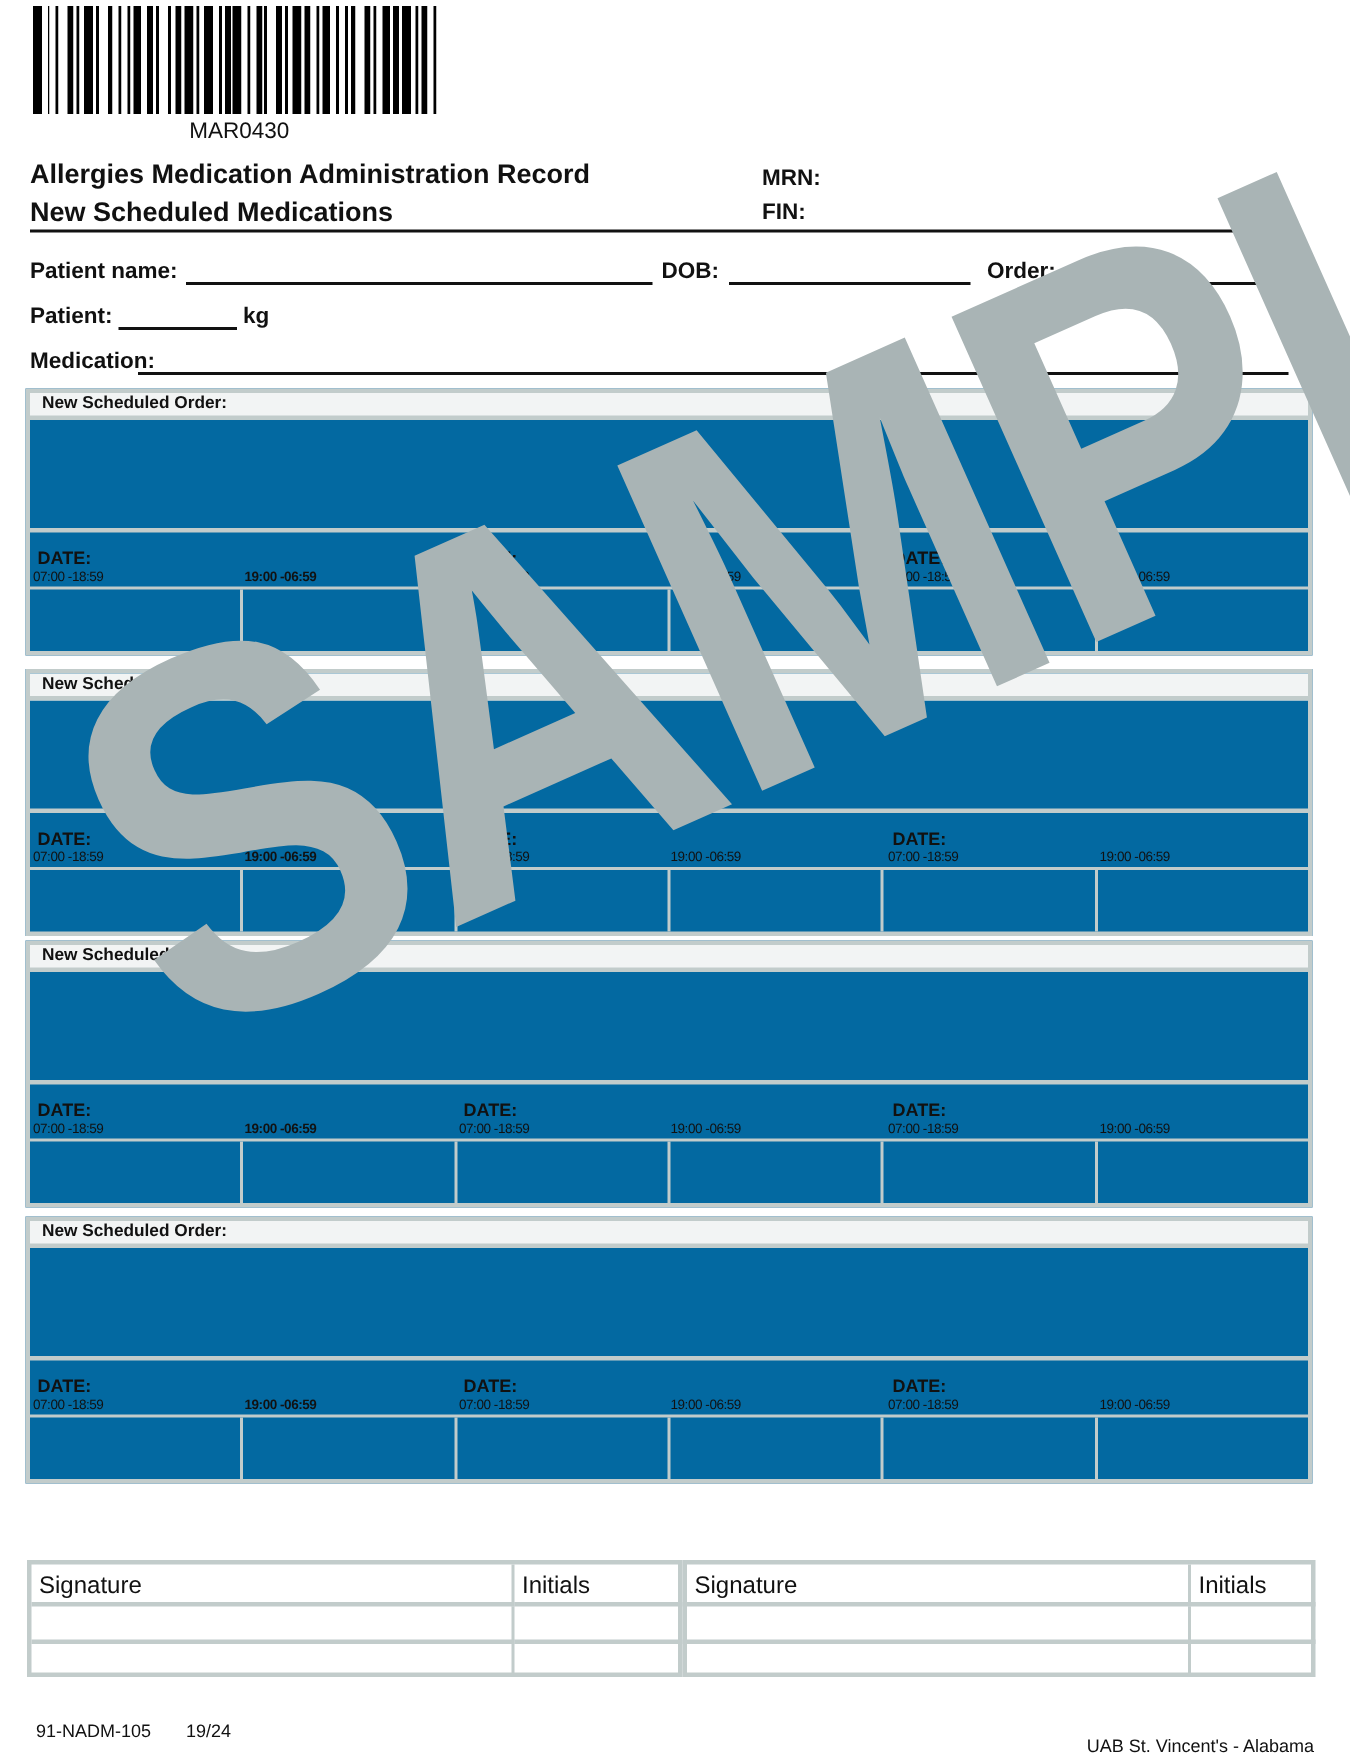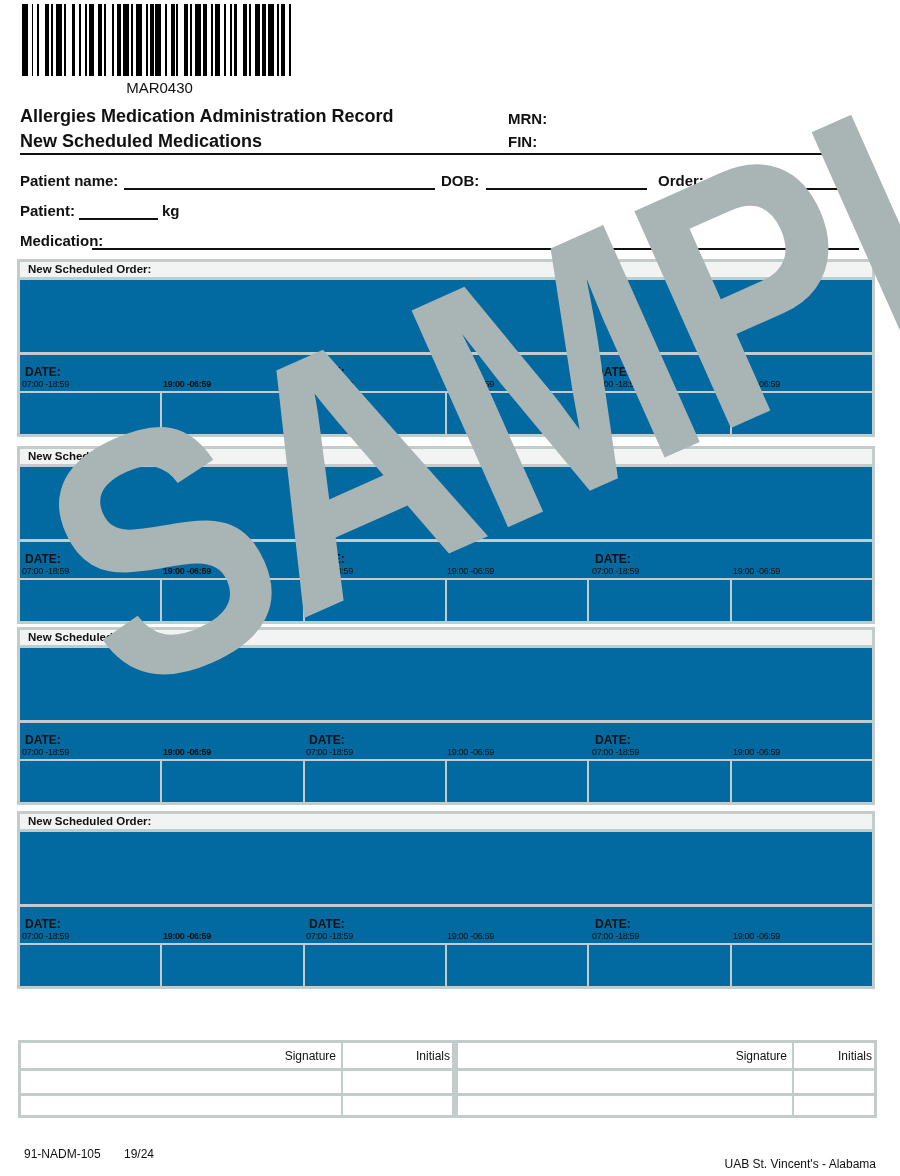--- a/index.html
+++ b/index.html
@@ -16,21 +16,21 @@
   .block .hdr { height:15px; background:#f2f4f4; border-bottom:3px solid #c2cccb; font-weight:bold; font-size:11.5px; padding-left:8px; line-height:15px; }
   .block .order { height:72px; border-bottom:3px solid #c2cccb; }
   .block .dates { height:36px; position:relative; border-bottom:2px solid #c2cccb; }
   .block .slots { height:41px; display:flex; }
   .block .slots div { flex:1; border-right:2px solid #c2cccb; }
   .block .slots div:last-child { border-right:none; }
   .dlabel { position:absolute; font-weight:bold; font-size:12px; top:10px; }
   .tlabel { position:absolute; font-size:9px; top:24px; letter-spacing:-0.3px; }
   .tlabel.b { font-weight:bold; }
   .sig { position:absolute; top:1040px; height:78px; border:3px solid #c2cccb; box-sizing:border-box; display:grid; }
-  .sig div { border-right:2px solid #c2cccb; border-bottom:3px solid #c2cccb; font-size:12px; padding:6px 5px 0 5px; box-sizing:border-box;text-align:right; }
+  .sig div { border-right:2px solid #c2cccb; border-bottom:3px solid #c2cccb; font-size:16px; padding:6px 5px 0 5px; box-sizing:border-box; }
   .sig div.nr { border-right:none; }
   .sig div.nb { border-bottom:none; }
   .foot { font-size:12px; }
   .watermark { left:0; top:0; width:900px; height:1176px; pointer-events:none; }
 </style>
 </head>
 <body>
 
 <div class="abs barcode" id="barcode">
     <span style="width: 5.72917px;"></span>

